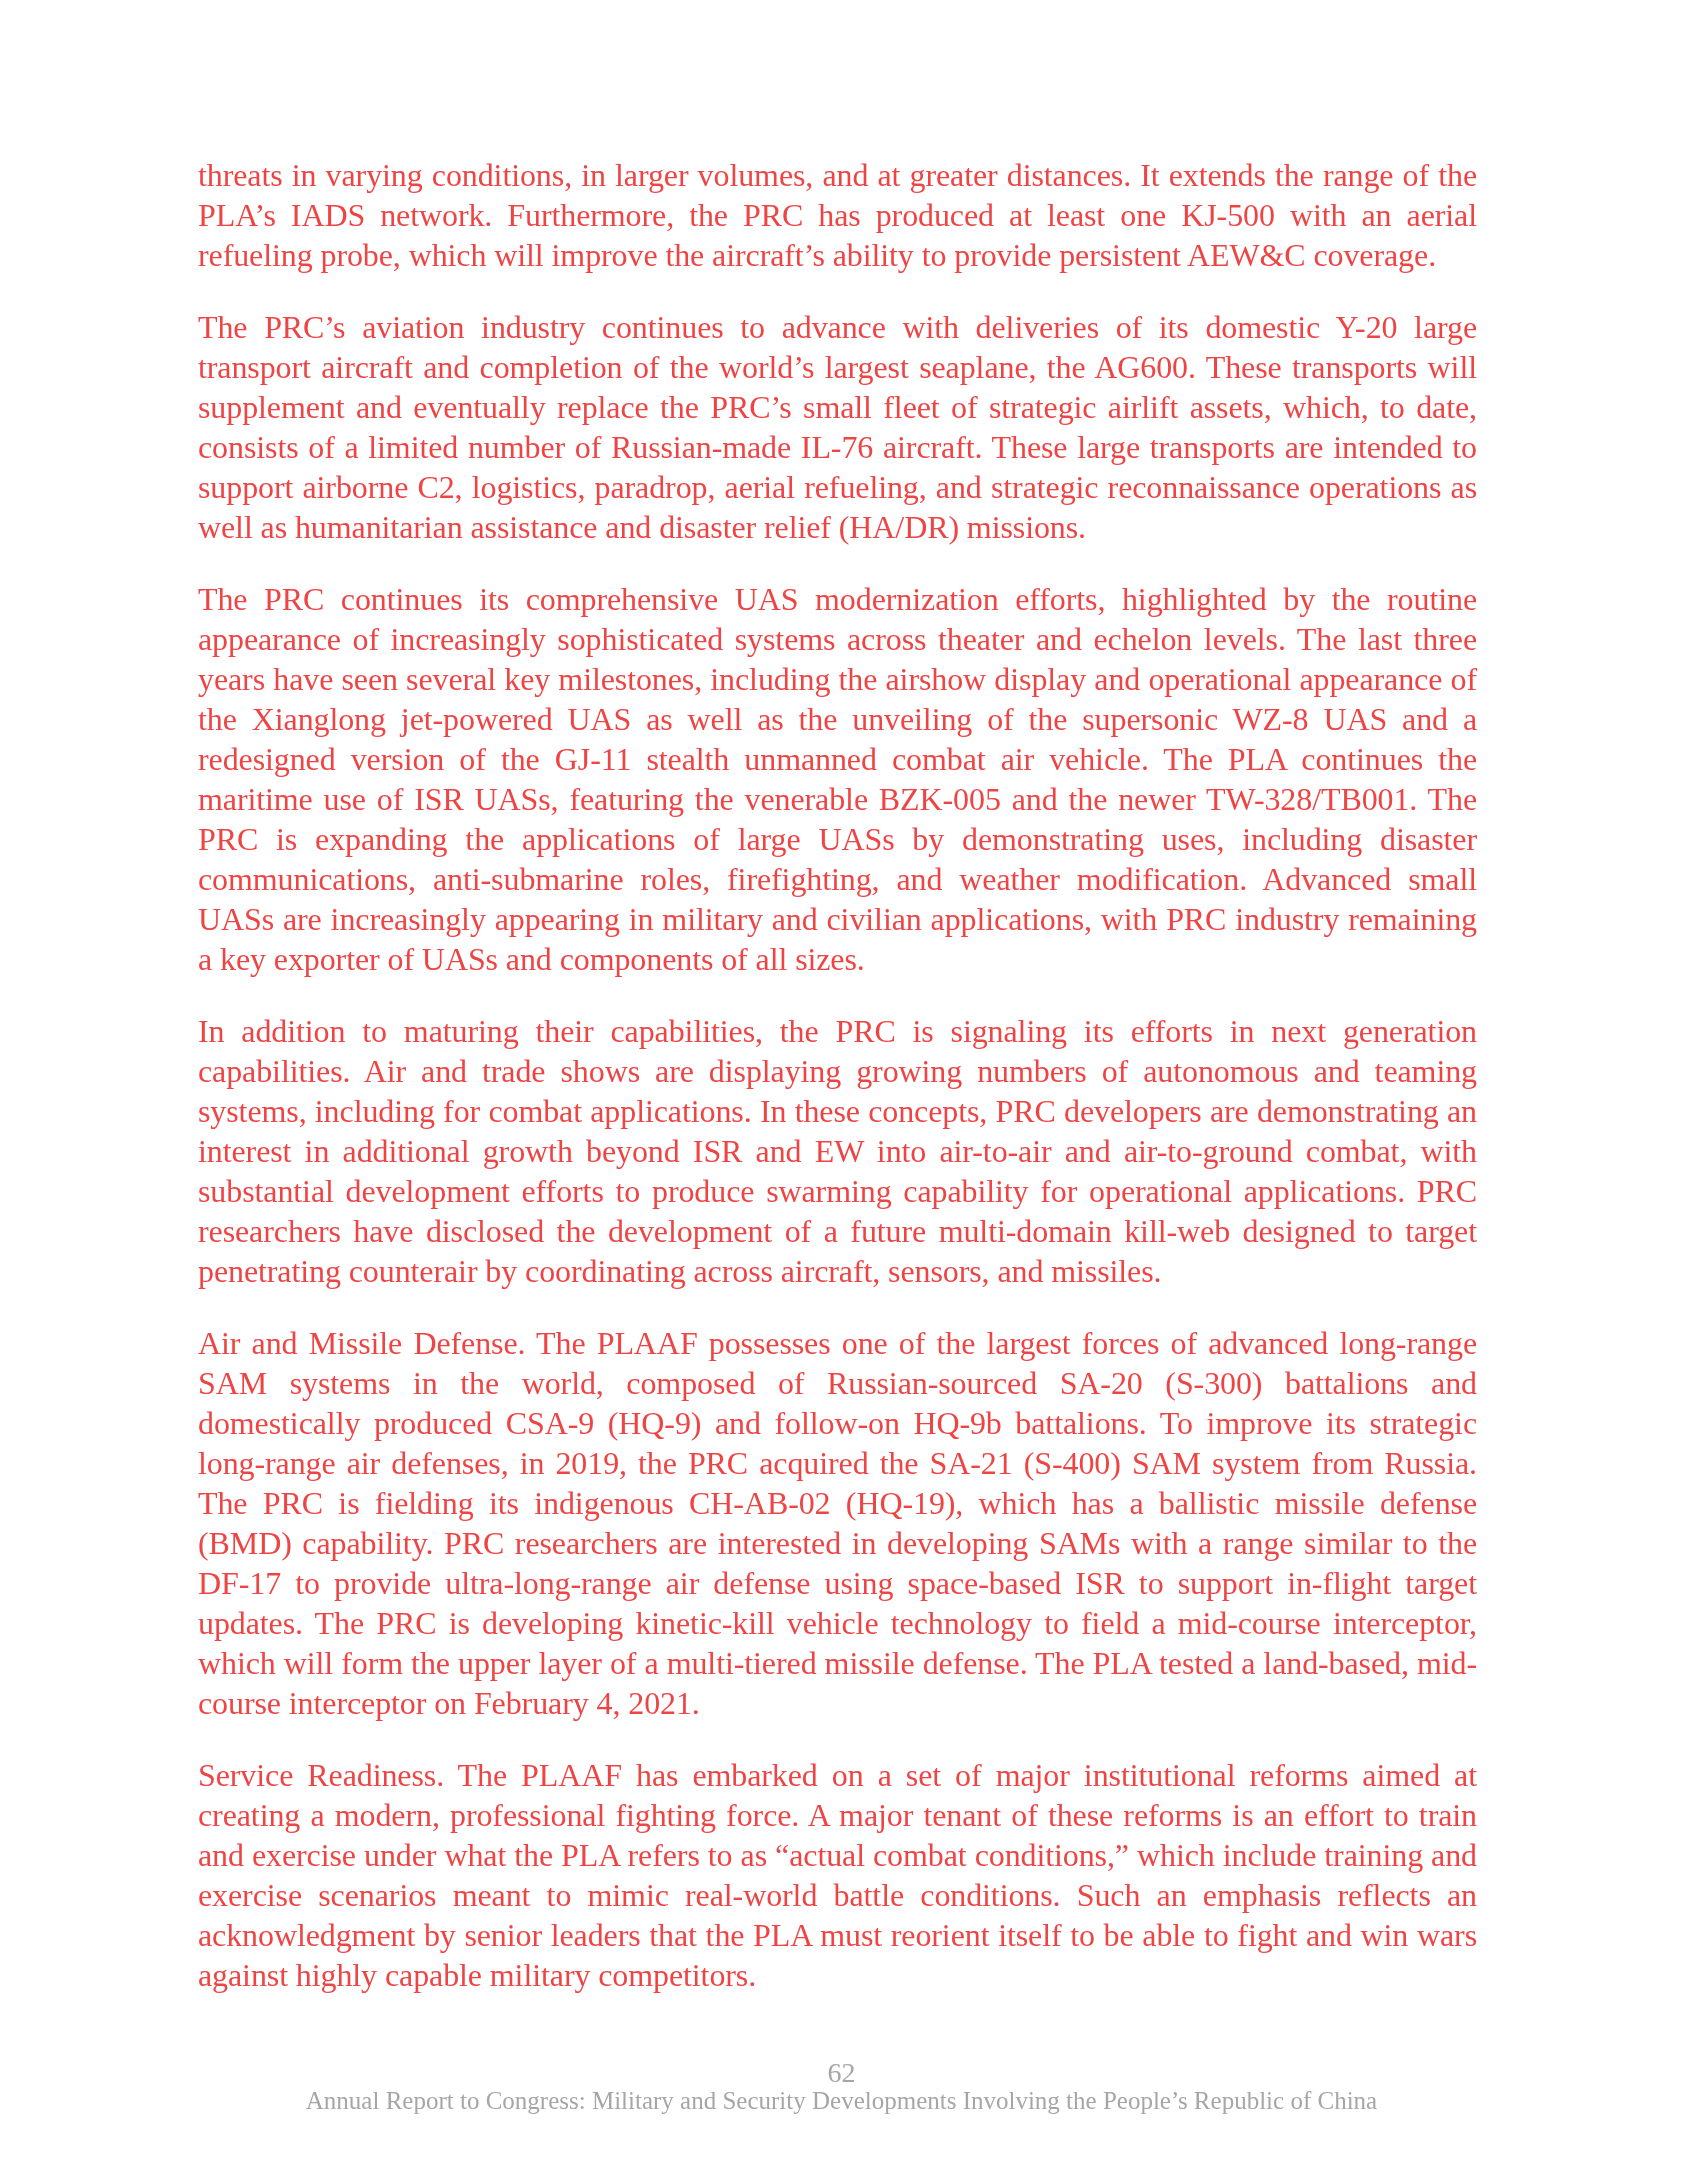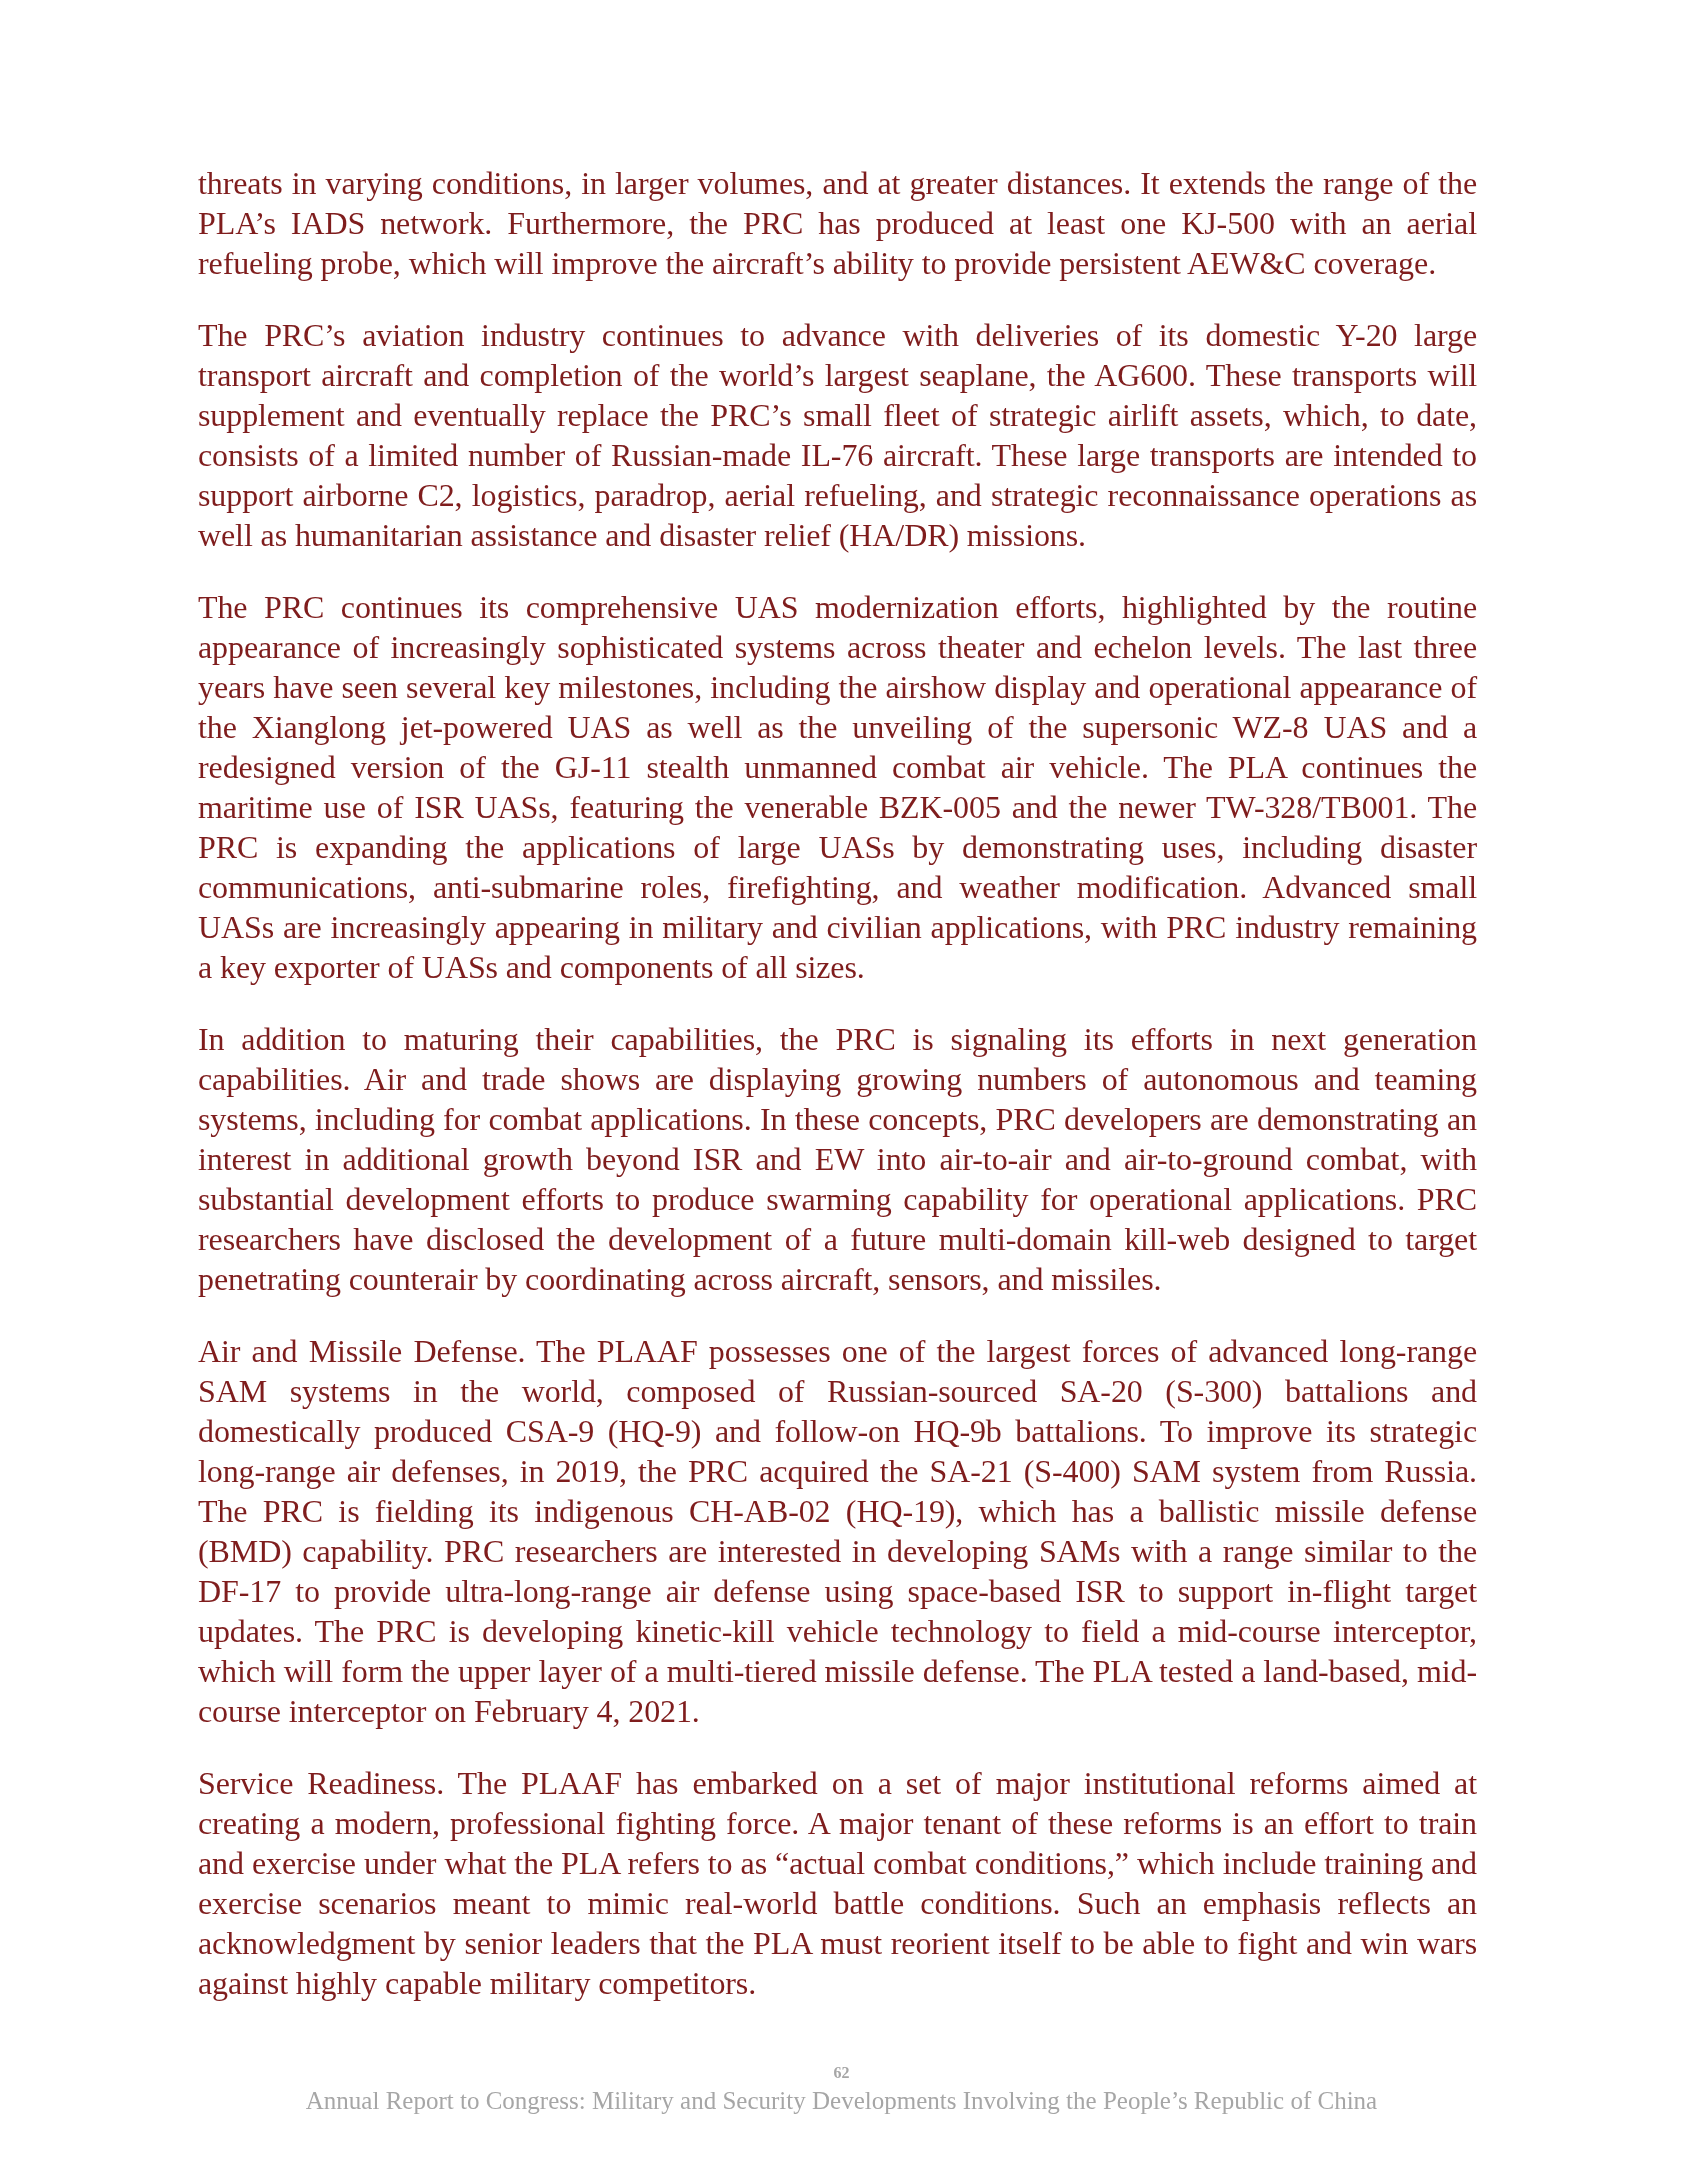--- a/index.html
+++ b/index.html
@@ -2,33 +2,33 @@
 <html><head>
 <meta charset="utf-8">
 <style>
   html, body { margin: 0; padding: 0; background: #ffffff; }
   body { width: 1683px; height: 2178px; position: relative; overflow: hidden; }
   .page { position: absolute; left: 198px; top: 147px; width: 1279px; }
   .para {
     font-family: "Liberation Serif", serif;
     font-size: 32px;
     line-height: 40px;
-    color: #7f1d1d;
+    color: #ef4444;
     text-align: justify;
-    margin: 16px 0 32px 0;
+    margin: 8px 0 32px 0;
     letter-spacing: -0.1px;
   }
   .para b { font-weight: normal; }
   .footer {
     position: absolute; left: 0; width: 1683px; top: 2059px;
     text-align: center;
     font-family: "Liberation Serif", serif;
     color: #a6a6a6;
   }
-  .page-num { font-size: 16px; line-height: 28px; font-weight: bold; }
+  .page-num { font-size: 28px; line-height: 28px; }
   .footer-title { font-size: 25px; line-height: 28px; }
 </style>
 </head>
 <body>
 
 <div class="page">
   <p class="para"><b></b><span>threats in varying conditions, in larger volumes, and at greater distances. It extends the range of the PLA’s IADS network. Furthermore, the PRC has produced at least one KJ-500 with an aerial refueling probe, which will improve the aircraft’s ability to provide persistent AEW&amp;C coverage.</span></p>
   <p class="para"><b></b><span>The PRC’s aviation industry continues to advance with deliveries of its domestic Y-20 large transport aircraft and completion of the world’s largest seaplane, the AG600. These transports will supplement and eventually replace the PRC’s small fleet of strategic airlift assets, which, to date, consists of a limited number of Russian-made IL-76 aircraft. These large transports are intended to support airborne C2, logistics, paradrop, aerial refueling, and strategic reconnaissance operations as well as humanitarian assistance and disaster relief (HA/DR) missions.</span></p>
   <p class="para"><b></b><span>The PRC continues its comprehensive UAS modernization efforts, highlighted by the routine appearance of increasingly sophisticated systems across theater and echelon levels. The last three years have seen several key milestones, including the airshow display and operational appearance of the Xianglong jet-powered UAS as well as the unveiling of the supersonic WZ-8 UAS and a redesigned version of the GJ-11 stealth unmanned combat air vehicle. The PLA continues the maritime use of ISR UASs, featuring the venerable BZK-005 and the newer TW-328/TB001. The PRC is expanding the applications of large UASs by demonstrating uses, including disaster communications, anti-submarine roles, firefighting, and weather modification. Advanced small UASs are increasingly appearing in military and civilian applications, with PRC industry remaining a key exporter of UASs and components of all sizes.</span></p>
   <p class="para"><b></b><span>In addition to maturing their capabilities, the PRC is signaling its efforts in next generation capabilities. Air and trade shows are displaying growing numbers of autonomous and teaming systems, including for combat applications. In these concepts, PRC developers are demonstrating an interest in additional growth beyond ISR and EW into air-to-air and air-to-ground combat, with substantial development efforts to produce swarming capability for operational applications. PRC researchers have disclosed the development of a future multi-domain kill-web designed to target penetrating counterair by coordinating across aircraft, sensors, and missiles.</span></p>

